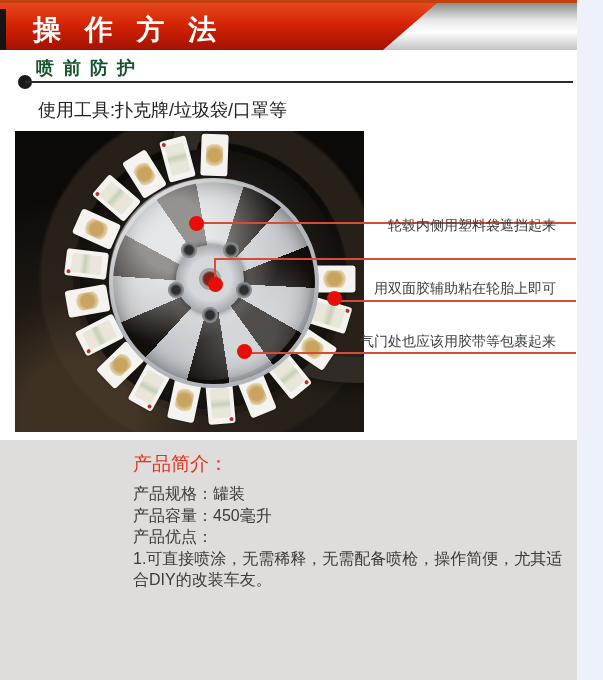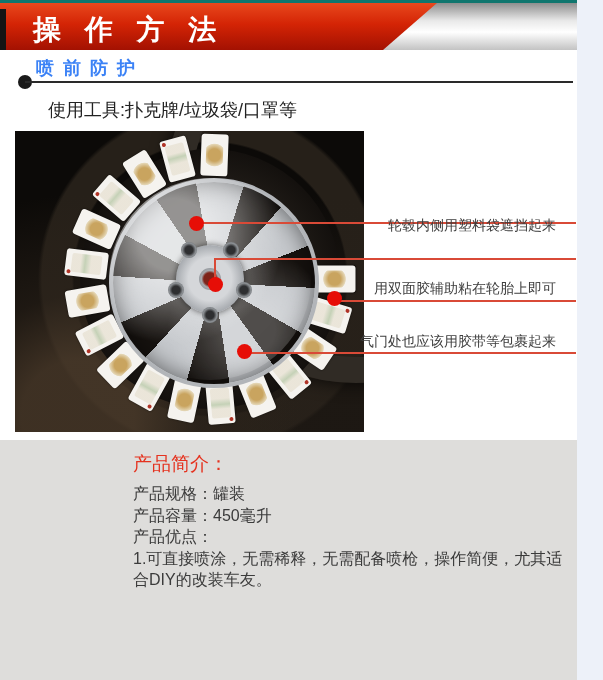--- a/index.html
+++ b/index.html
@@ -3,36 +3,36 @@
 <meta charset="utf-8">
 <style>
   html,body{margin:0;padding:0;}
   body{font-family:"Liberation Sans",sans-serif;}
   .page{position:relative;width:603px;height:680px;background:#ffffff;overflow:hidden;}
 
   
   .side-strip{position:absolute;left:577px;top:0;width:26px;height:680px;background:#edf1f9;}
 
   
-  .banner-wrap{position:absolute;left:0;top:0;width:577px;height:50px;background:#0f766e;}
+  .banner-wrap{position:absolute;left:0;top:0;width:577px;height:50px;background:#c2410c;}
   .banner-silver{position:absolute;left:0;top:3px;width:577px;height:47px;
     background:linear-gradient(180deg,#8e8e8e 0%,#e9e9e9 38%,#ffffff 62%,#c3c3c3 100%);}
   .banner-red{position:absolute;left:0;top:3px;width:577px;height:47px;
     background:linear-gradient(180deg,#e8481d 0%,#d42405 45%,#a31102 100%);
     clip-path:polygon(0 0,437px 0,383px 100%,0 100%);}
   .banner-notch{position:absolute;left:0;top:9px;width:6px;height:41px;background:#141414;}
   .banner-title{position:absolute;left:33px;top:11px;font-size:28px;font-weight:bold;
     color:#ffffff;letter-spacing:8px;white-space:nowrap;}
 
   
   .sec-heading{position:absolute;left:36px;top:56px;font-size:18px;font-weight:bold;
-    color:#3b82f6;letter-spacing:2px;white-space:nowrap;}
+    color:#14532d;letter-spacing:2px;white-space:nowrap;}
   .sec-bullet{position:absolute;left:18px;top:75px;width:14px;height:14px;border-radius:50%;background:#1a1a1a;}
   .sec-rule{position:absolute;left:25px;top:81px;width:548px;height:2px;background:#2a2a2a;}
-  .tools-line{position:absolute;left:48px;top:98px;font-size:18px;color:#222222;white-space:nowrap;}
+  .tools-line{position:absolute;left:38px;top:98px;font-size:18px;color:#222222;white-space:nowrap;}
 
   
   .photo{position:absolute;left:15px;top:131px;width:349px;height:301px;overflow:hidden;
     background:
       radial-gradient(circle at 18% 95%, rgba(74,58,42,.8) 0 14%, rgba(45,36,27,.55) 30%, transparent 55%),
       radial-gradient(circle at 90% 90%, rgba(40,33,26,.6) 0 20%, transparent 50%),
       radial-gradient(circle at 195px 148px, transparent 0 136px, #262019 138px 168px, #0c0a08 172px),
       #0c0a08;}
   .arch{position:absolute;left:150px;top:-130px;width:330px;height:330px;border-radius:50%;
     border:26px solid #302b25;box-shadow:0 0 18px rgba(0,0,0,.8);}

